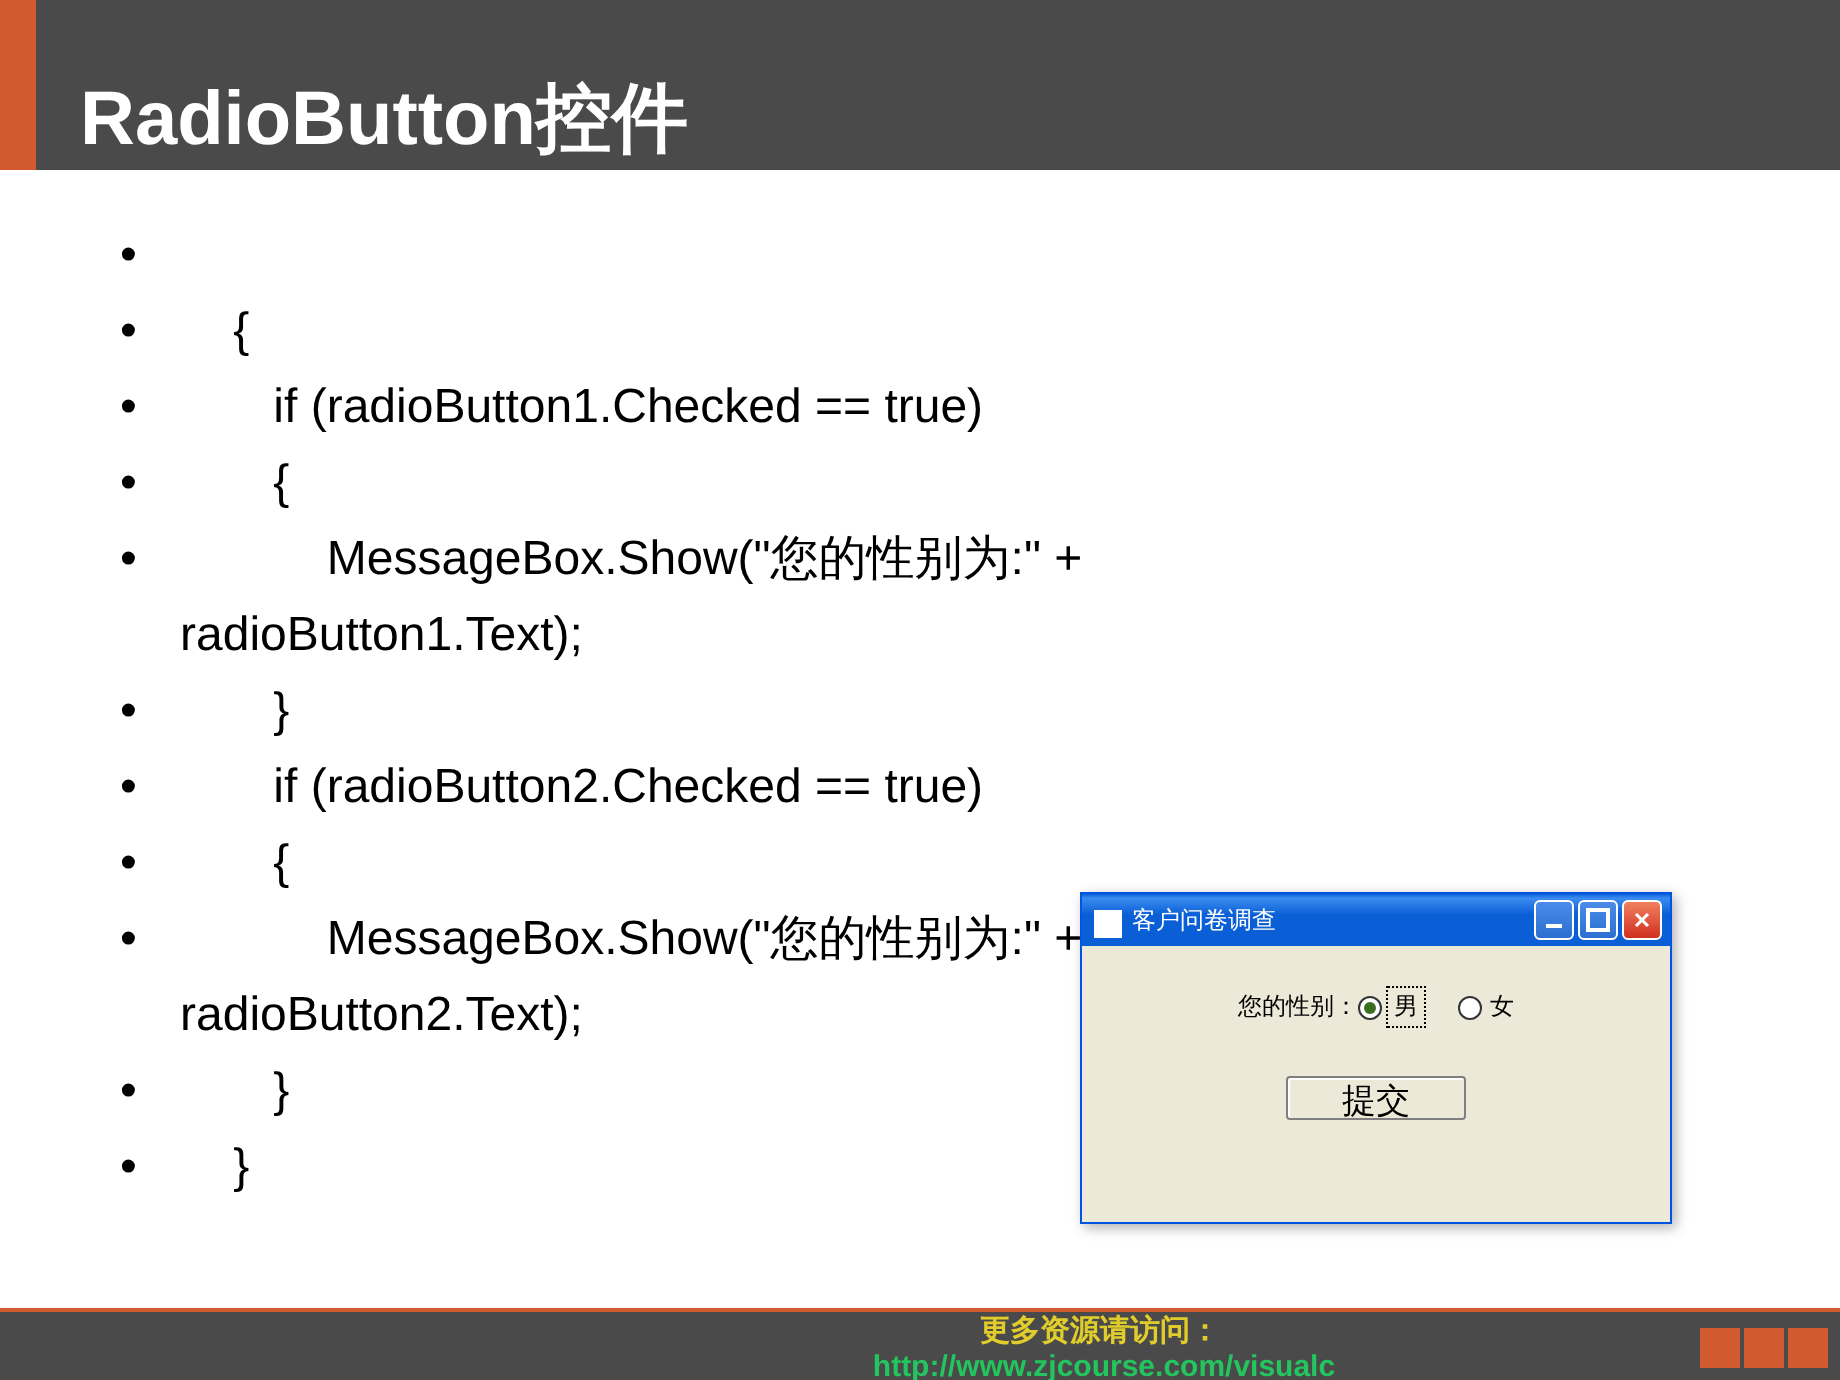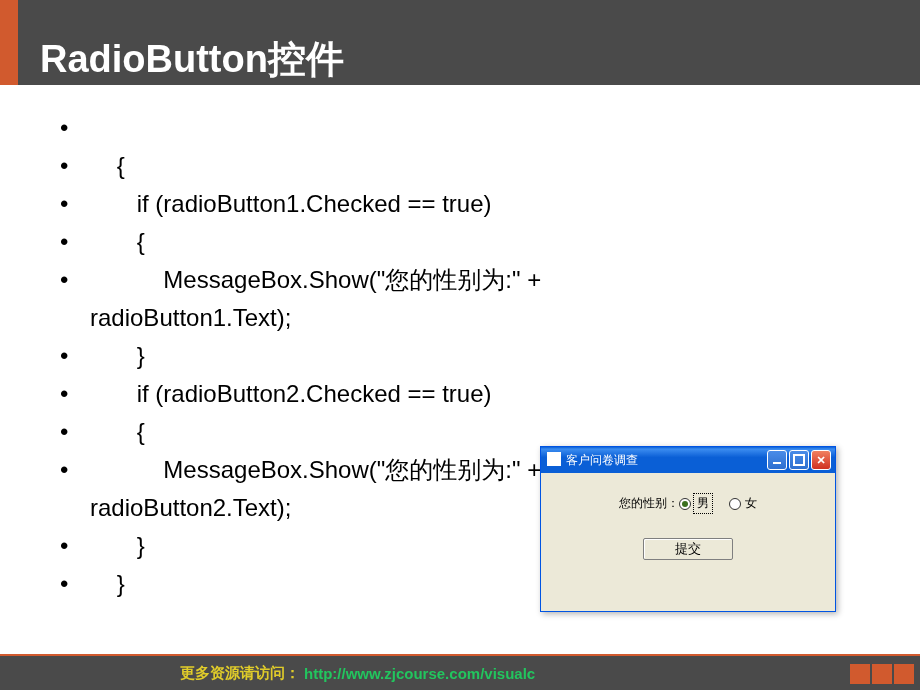--- a/index.html
+++ b/index.html
@@ -62,21 +62,21 @@
     .titlebar {
       background: linear-gradient(to bottom, #0a5fd6 0%, #3b8cf0 8%, #0a5fd6 40%, #0a5fd6 100%);
       height: 26px;
       display: flex;
       align-items: center;
       padding: 0 4px 0 6px;
       color: #fff;
       font-size: 12px;
       justify-content: space-between;
     }
-    .titlebar-left { display: flex; align-items: flex-start; gap: 5px; }
+    .titlebar-left { display: flex; align-items: flex-end; gap: 5px; }
     .app-icon {
       width: 14px; height: 14px;
       background: #fff;
       display: inline-block;
     }
     .window-buttons { display: flex; gap: 2px; }
     .win-btn {
       width: 20px; height: 20px;
       border: 1px solid #fff;
       border-radius: 3px;
@@ -116,36 +116,37 @@
     }
     .radio-selected { outline: 1px dotted #000; outline-offset: 1px; padding: 0 2px; }
     .submit-btn {
       display: block;
       margin: 26px auto 0 auto;
       width: 90px;
       height: 22px;
       background: #ece9d8;
       border: 1px solid #7f7f7f;
       border-radius: 2px;
-      font-size: 13px;
+      font-size: 17px;
       box-shadow: inset 1px 1px 0 #fff;
     }
 
     .footer {
       position: absolute;
       bottom: 0;
       left: 0;
       right: 0;
       height: 36px;
       background: #4a4a4a;
       border-top: 2px solid #d15a2e;
       display: flex;
       align-items: center;
       padding-left: 180px;
       font-size: 15px;
+      flex-direction: column;
     }
     .footer-label { color: #e0cc2a; font-weight: bold; }
     .footer-link { color: #22c55e; font-weight: bold; margin-left: 4px; }
     .footer-blocks {
       position: absolute;
       right: 6px;
       bottom: 6px;
       display: flex;
       gap: 2px;
     }

